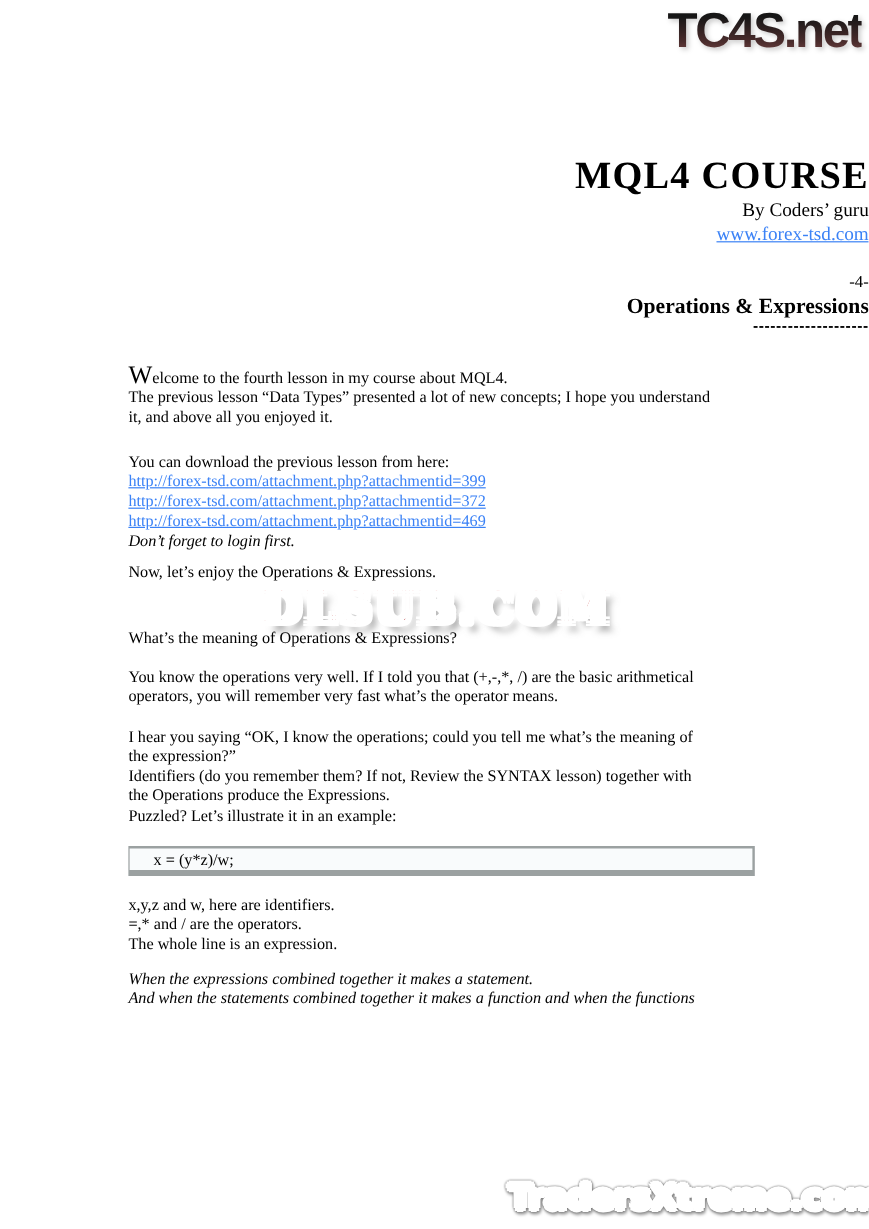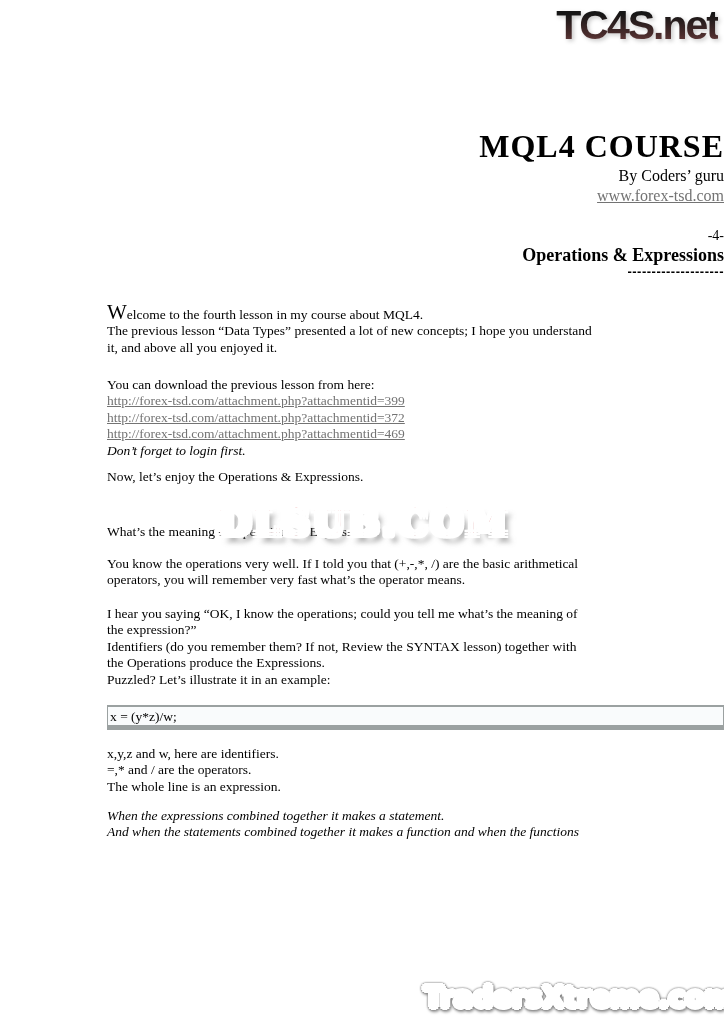--- a/index.html
+++ b/index.html
@@ -12,21 +12,21 @@
   
   .wm-top {
     position:absolute; top:2px; right:6px;
     font-family:"Liberation Sans", sans-serif; font-weight:bold;
     font-size:41px; letter-spacing:-2px;
     background:linear-gradient(180deg,#161616 25%, #4a2c2c 70%, #7a4747 95%);
     -webkit-background-clip:text; background-clip:text; color:transparent;
     filter:drop-shadow(2px 2px 2px #c9c9c9);
   }
   .wm-center {
-    position:absolute; left:219px; top:500px;
+    position:absolute; left:219px; top:484px;
     font-family:"DejaVu Serif", serif; font-weight:bold;
     font-size:37px; letter-spacing:3px; line-height:1.2;
     background:linear-gradient(180deg,#e04040 10%, #c01818 55%, #8f0f0f 95%);
     -webkit-background-clip:text; background-clip:text; color:transparent;
     text-shadow:
       -3px -3px 0 #fff, 3px -3px 0 #fff, -3px 3px 0 #fff, 3px 3px 0 #fff,
       -3px 0 0 #fff, 3px 0 0 #fff, 0 -3px 0 #fff, 0 3px 0 #fff,
       6px 7px 5px rgba(110,110,110,0.55);
   }
   .wm-bottom {
@@ -48,34 +48,34 @@
   .lesson-number { font-size:14px; line-height:16px; margin-top:23px; }
   .lesson-title { font-family:Liberation Serif, serif; font-weight:bold; font-size:18px; line-height:21px; margin-top:1px; }
   .lesson-divider { font-family:"Liberation Sans", sans-serif; font-weight:bold; font-size:13px; line-height:12px; letter-spacing:0.5px; }
   
   .doc-body { position:absolute; left:107px; width:522px; top:0; height:1024px; }
   .block { position:absolute; left:0; width:522px; font-size:13.5px; line-height:16.4px; }
   .rich-line { min-height:16.4px; }
   .b { font-weight:normal; }
   .it { font-style:italic; }
   .initial-cap { font-size:21px; }
-  a.doc-link, .doc-link { color:#737373; text-decoration:underline; cursor:pointer; }
+  a.doc-link, .doc-link { color:#3b82f6; text-decoration:underline; cursor:pointer; }
   .blk-welcome { top:304px; }
   .blk-download { top:377px; }
   .blk-now { top:469px; }
   .blk-heading { top:524px; font-weight:bold; }
   .blk-operations { top:556px; }
   .blk-identifiers { top:606px; }
   .blk-example { top:746px; }
   .blk-closing { top:808px; }
   .code-box {
-    position:absolute; left:0; top:705px; width:618px; height:25px;
+    position:absolute; left:0; top:705px; width:522px; height:25px;
     background:#f9fbfc;
     border:2px solid #9ba1a1; border-left-width:1px; border-bottom-width:5px;
-    font-size:13.5px; line-height:17px; padding:1px 0 0 2px;
+    font-size:13.5px; line-height:17px; padding:1px 0 0 20px;
   }
 </style>
 </head>
 <body>
 
 <div class="page">
 
   <div class="wm-top">TC4S.net</div>
 
   <div class="doc-header">

